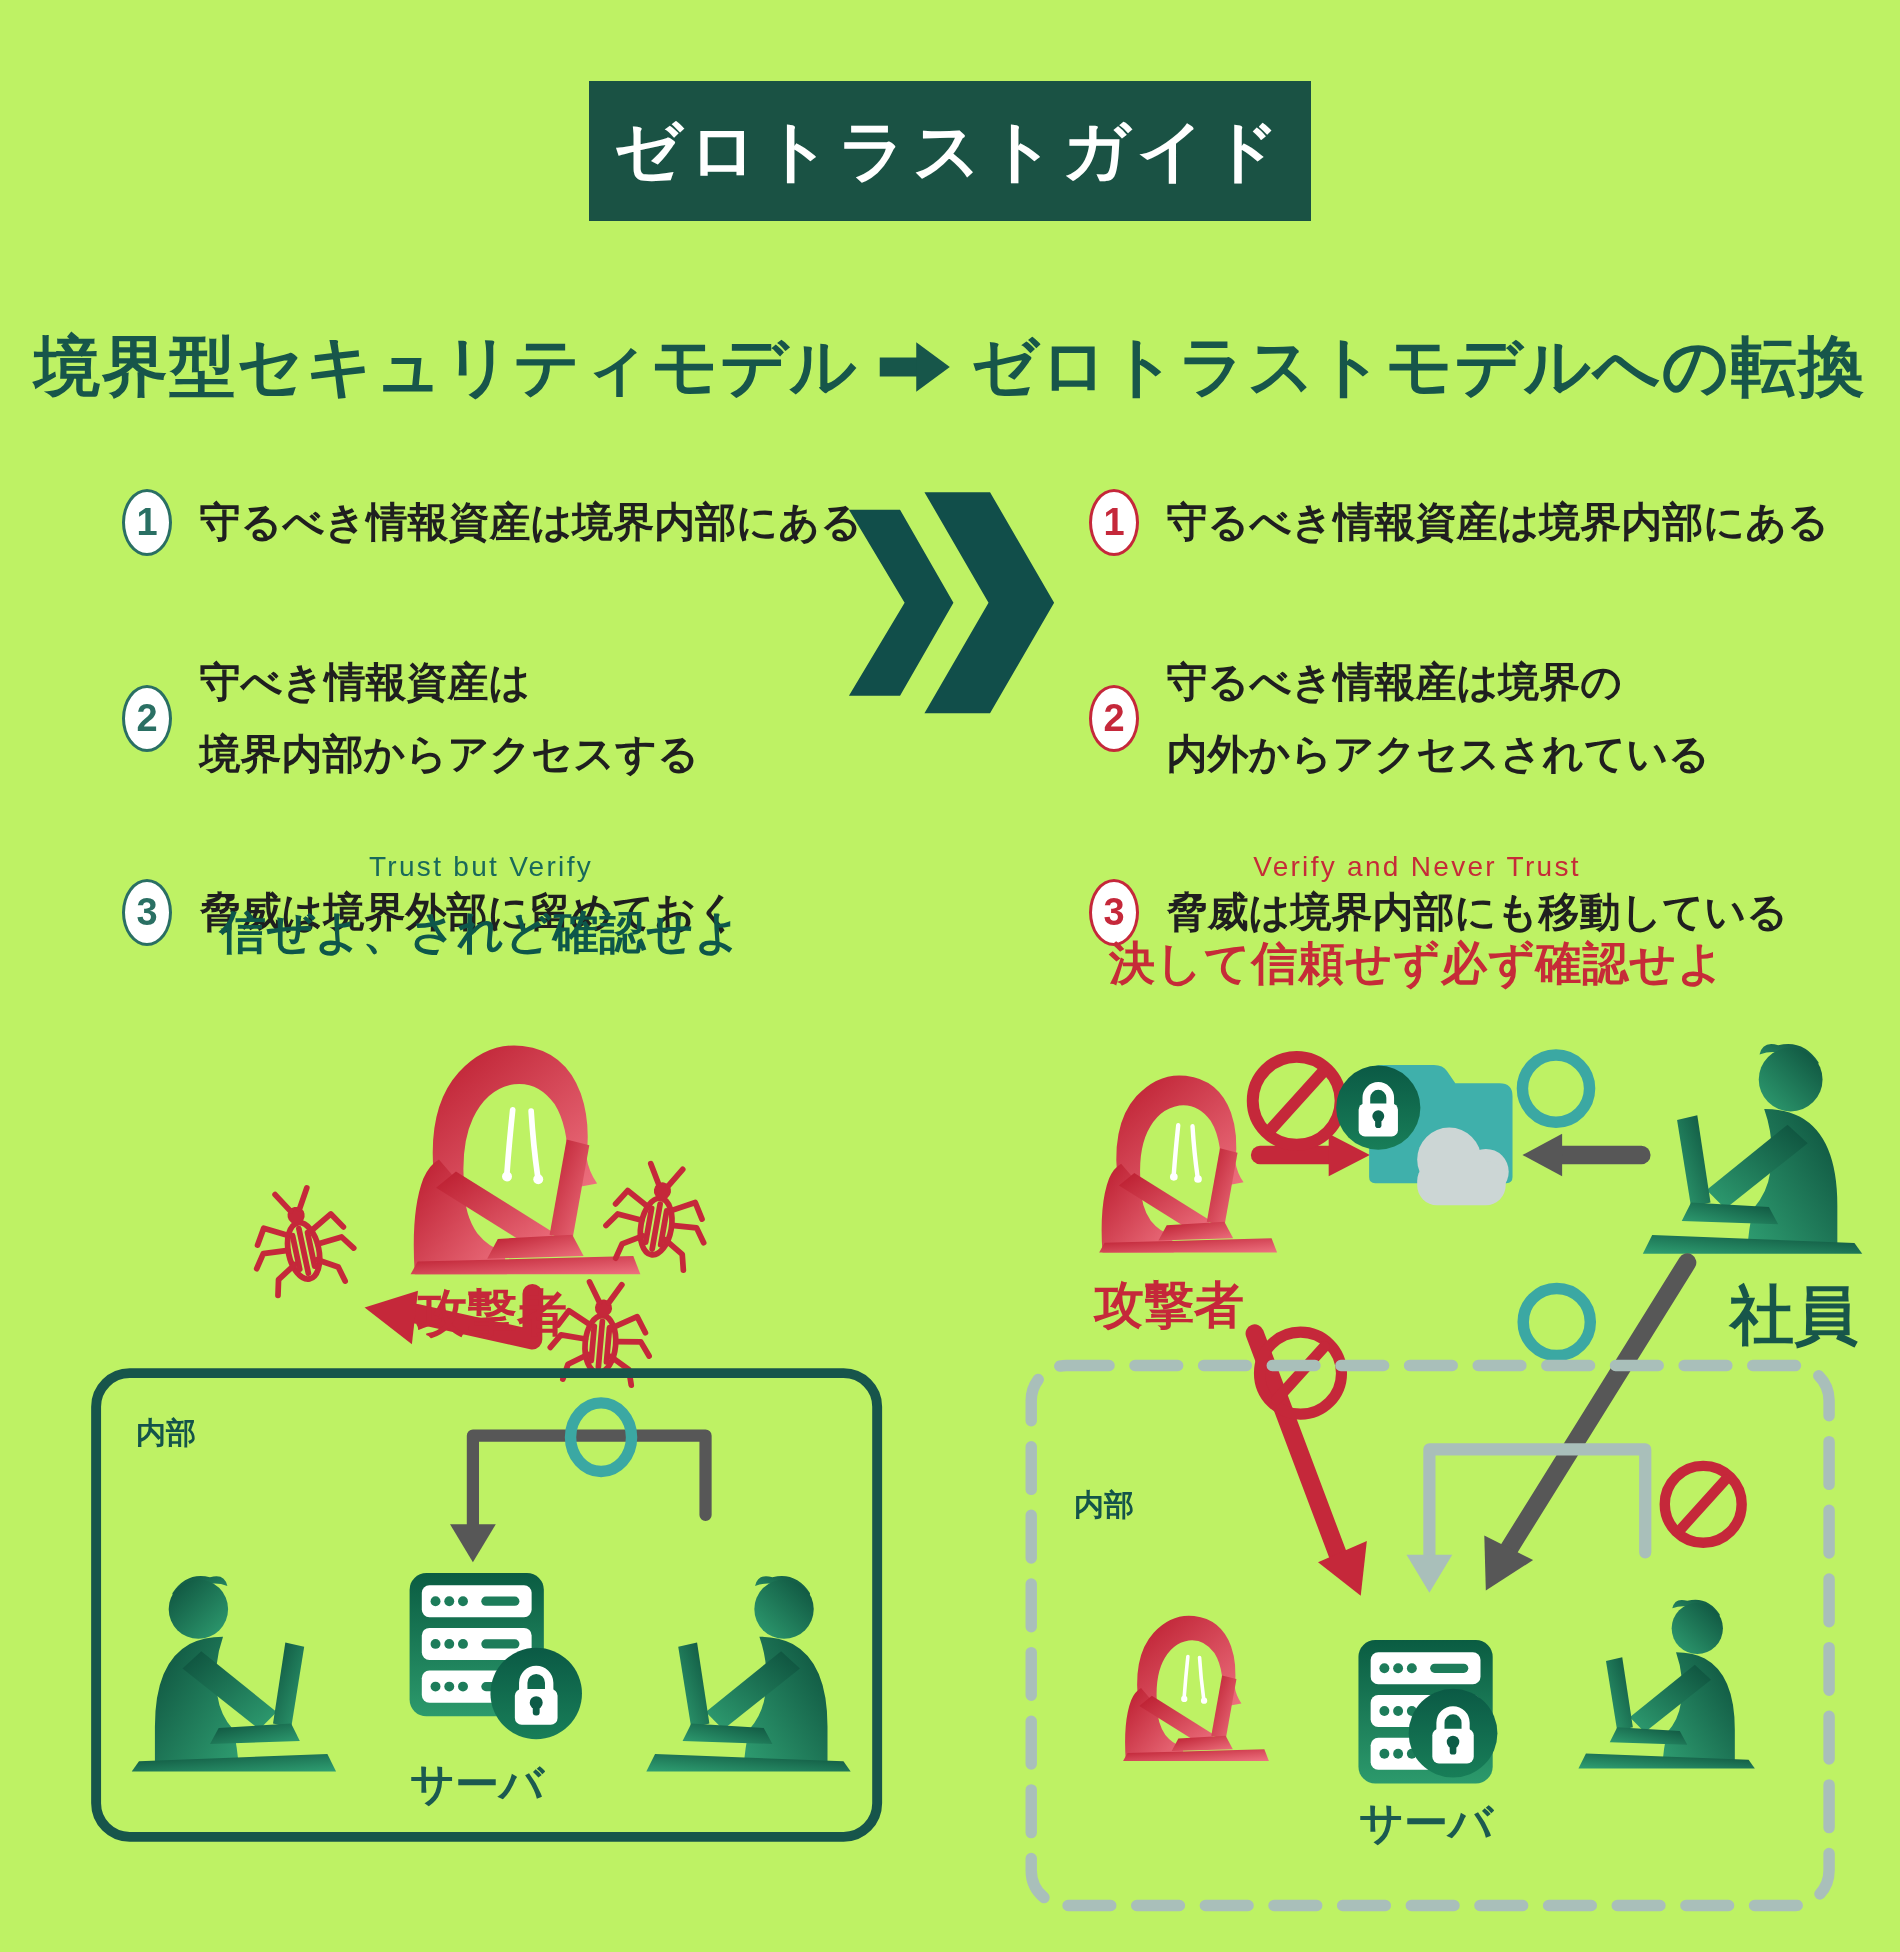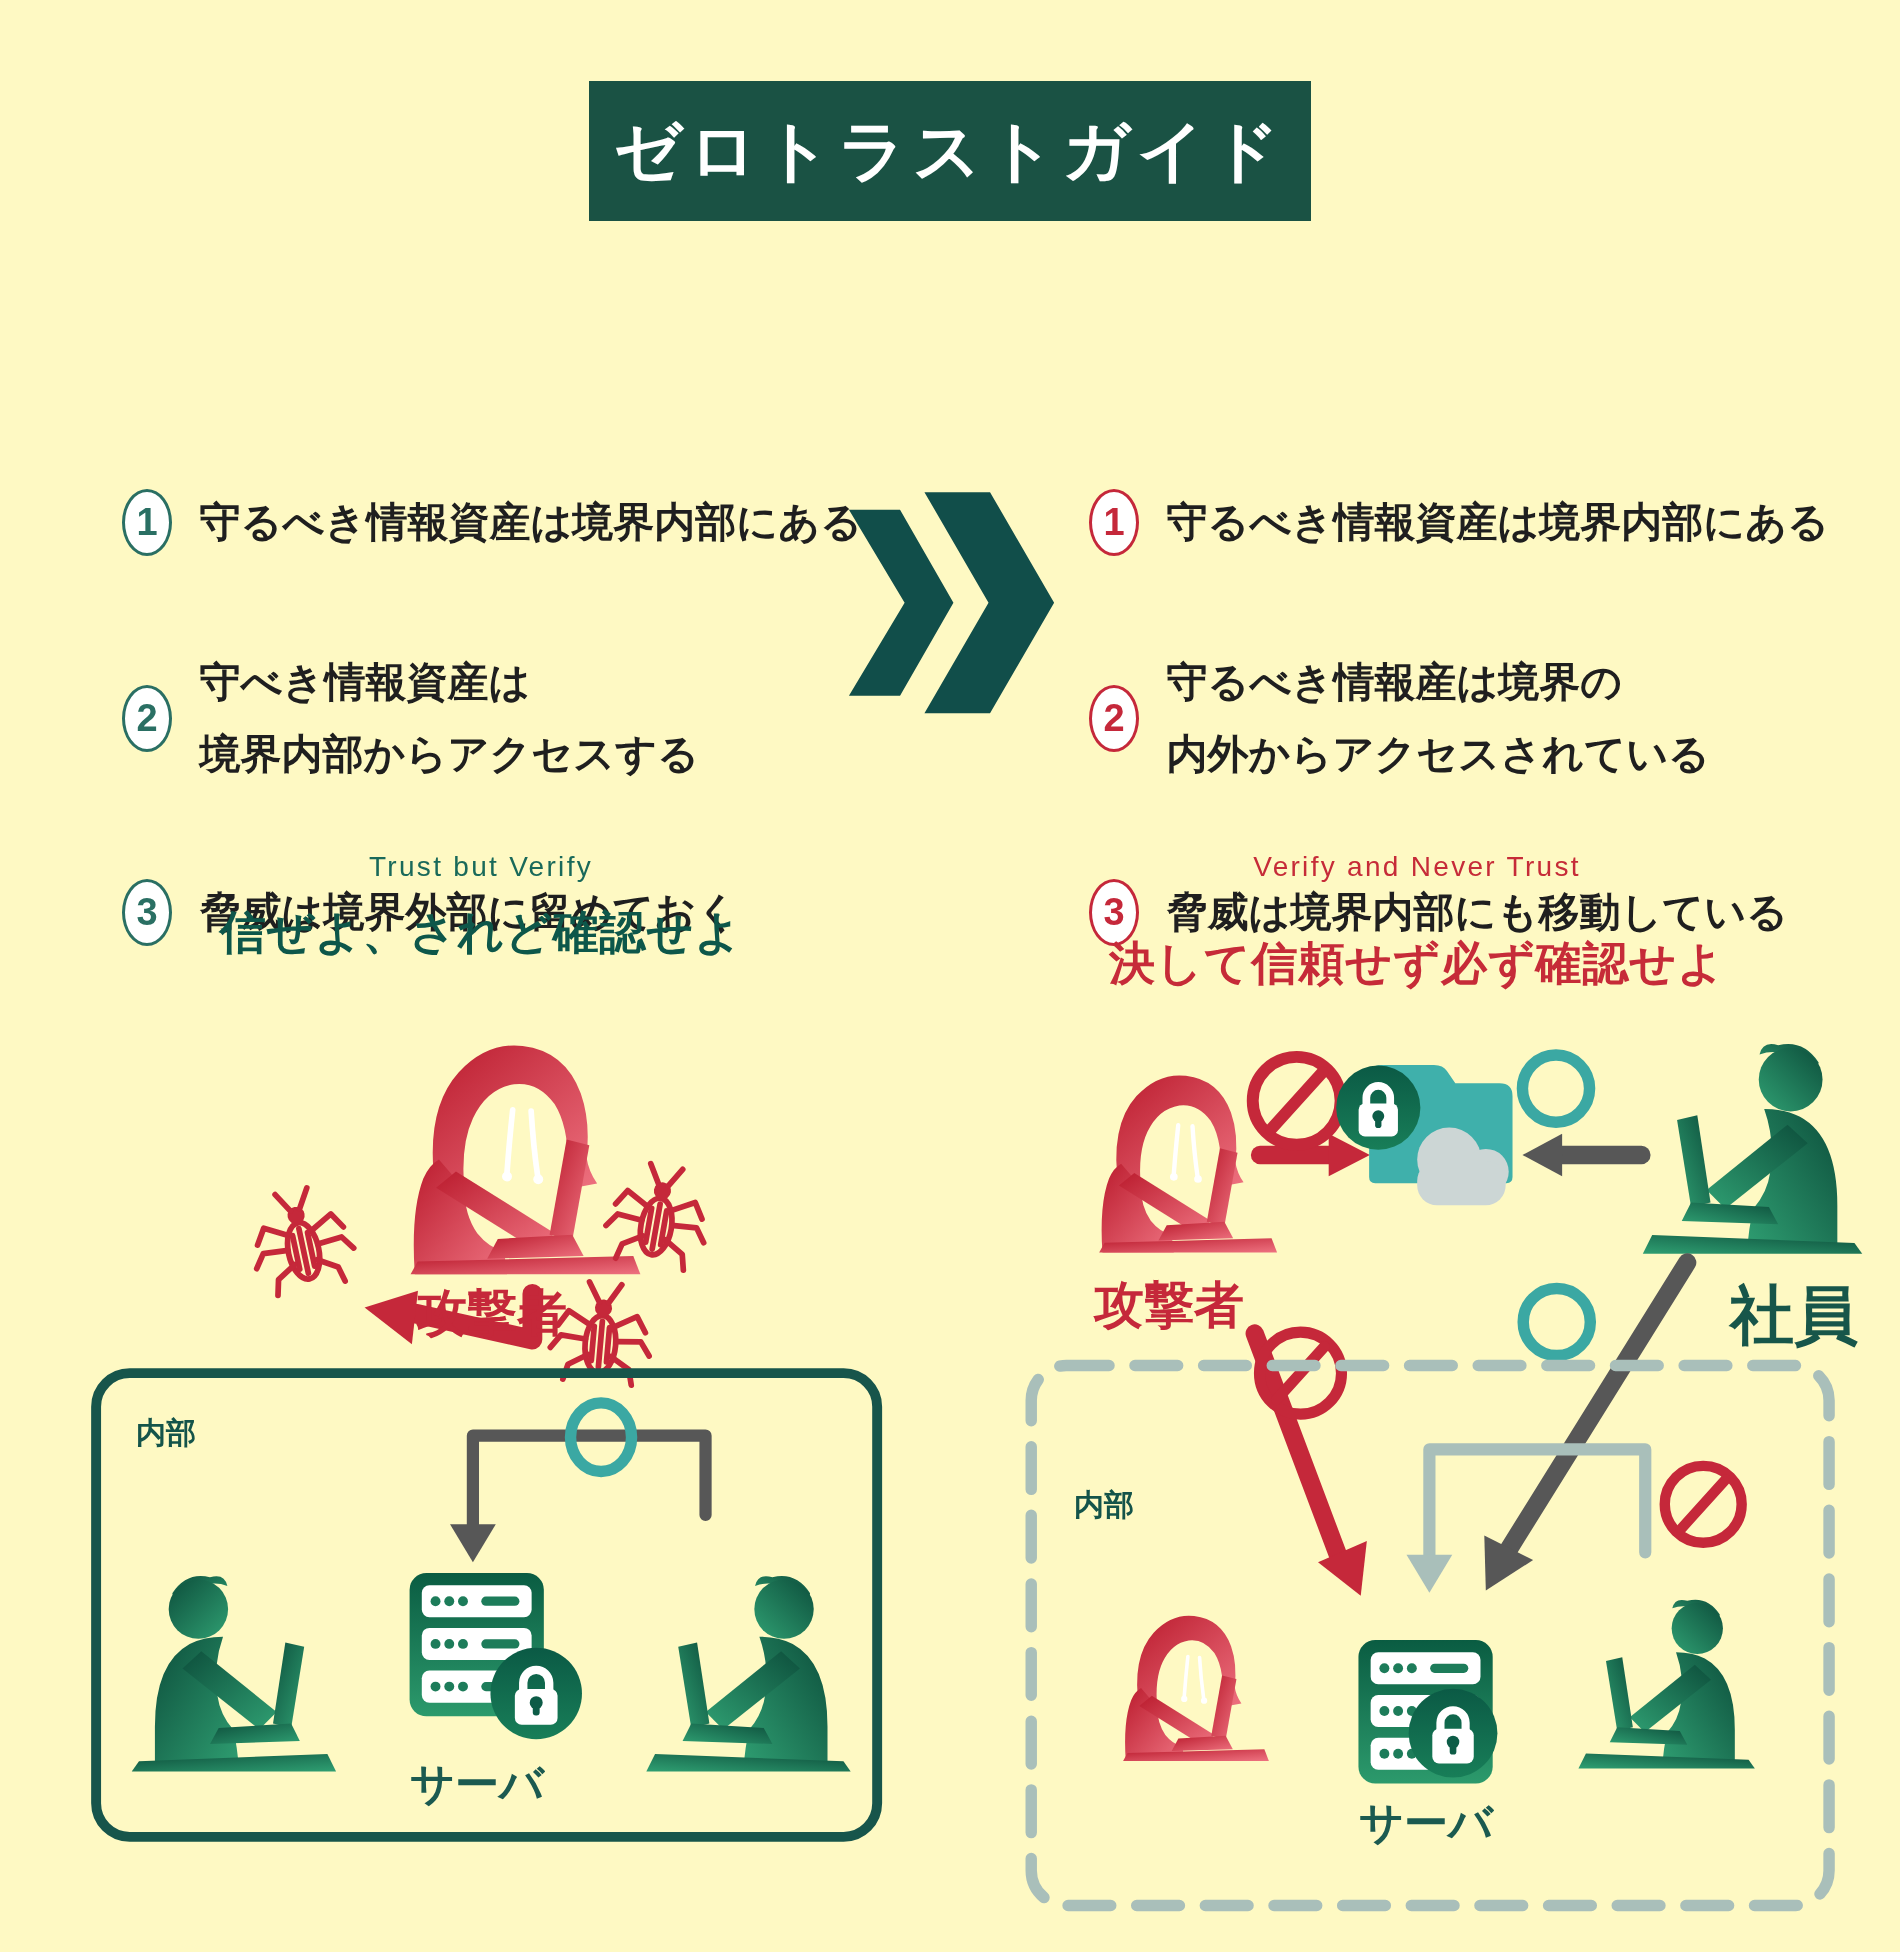--- a/index.html
+++ b/index.html
@@ -1,20 +1,20 @@
 <!DOCTYPE html>
 <html style="font-size:12.2px"><head>
 <meta charset="utf-8">
 <style>
   html,body{margin:0;padding:0;background:#ffffff;}
   #canvas{
     position:relative;
     width:1900px;
     height:1953px;
-    background:#fef9c3;
+    background:#bef264;
     overflow:hidden;
     font-family:"Liberation Sans","DejaVu Sans",sans-serif;
     color:#1f1f1f;
   }
   .abs{position:absolute;}
   .cx{transform:translateX(-50%);}
 
   
   .banner{
     left:589px;top:81px;width:722px;height:140px;
@@ -247,20 +247,28 @@
 
       <use href="#sym-server" fill="url(#gradServer)" transform="translate(1781,2150)"></use>
       <use href="#sym-lock" transform="translate(1905,2272) scale(0.97)"></use>
     </g>
   </svg>
 
   <div class="abs banner">
     <span>ゼロトラストガイド</span>
   </div>
 
+  <div class="abs heading cx">
+    <span class="htext">境界型セキュリティモデル</span>
+    <svg width="73" height="60" viewBox="0 0 100 80">
+      <rect x="2" y="27" width="54" height="26" fill="#17564a"></rect>
+      <polygon points="52,6 52,74 98,40" fill="#17564a"></polygon>
+    </svg>
+    <span class="htext">ゼロトラストモデルへの転換</span>
+  </div>
 
   <div class="row" style="left:122px;top:487px;">
     <span class="num-circle num-green">1</span>
     <span class="item-text">守るべき情報資産は境界内部にある</span>
   </div>
   <div class="row" style="left:122px;top:647px;">
     <span class="num-circle num-green">2</span>
     <span class="item-text">守べき情報資産は
 境界内部からアクセスする</span>
   </div>

